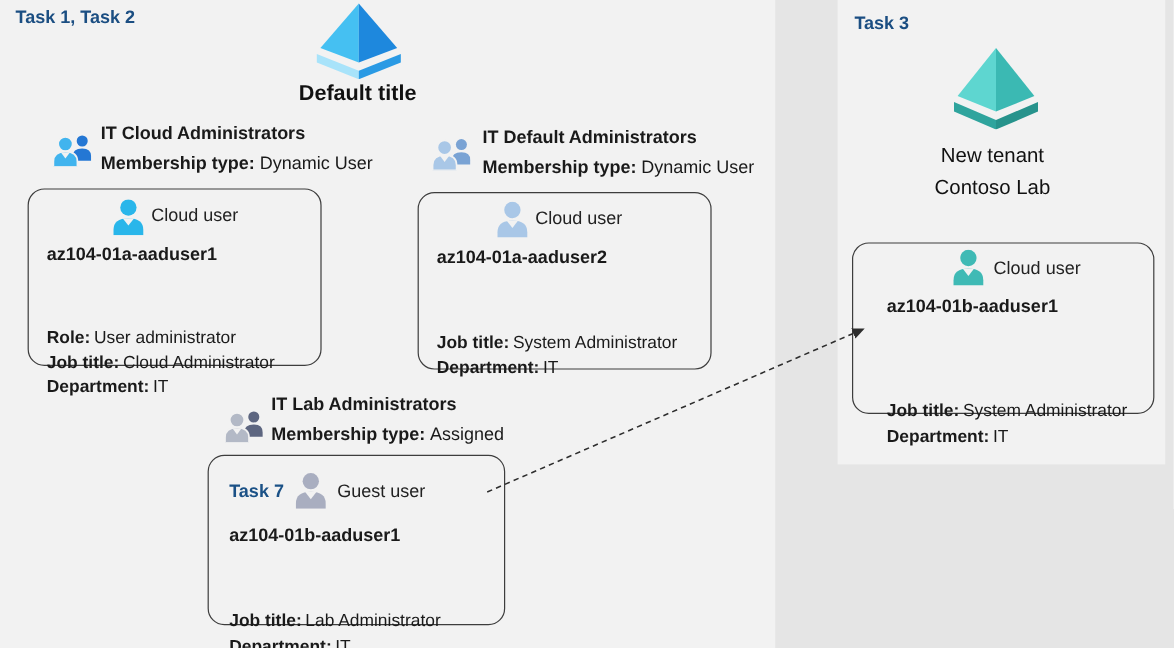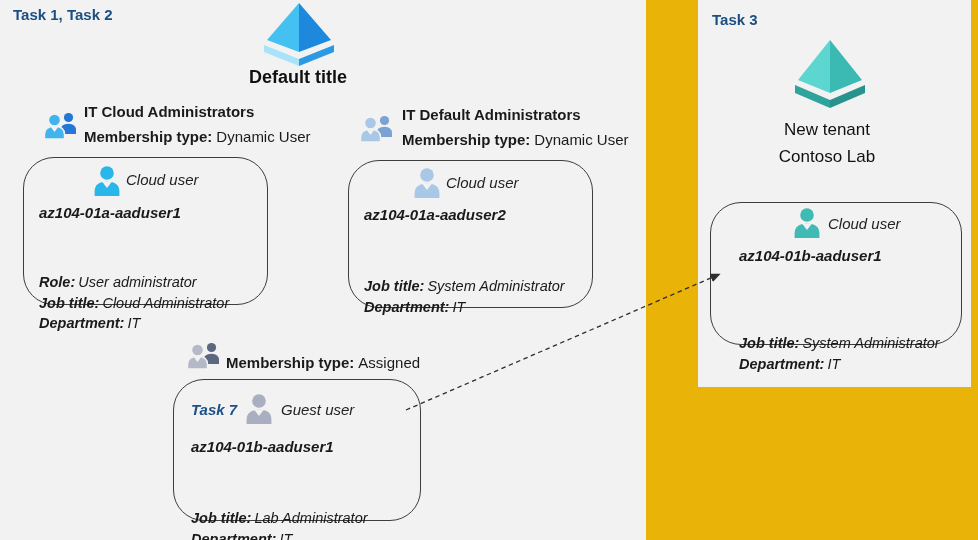--- a/index.html
+++ b/index.html
@@ -4,21 +4,21 @@
 <style>
   html,body { margin:0; padding:0; }
   body {
     font-family: "Liberation Sans", sans-serif;
     background:#ffffff;
     color:#1a1a1a;
   }
   .stage {
     position:relative;
     width:978px; height:540px;
-    background:#eab308;
+    background:#e5e5e5;
     overflow:hidden;
   }
   .panel {
     position:absolute;
     background:#f2f2f2;
   }
   .panel-left  { left:0;   top:0; width:646px; height:540px; }
   .panel-right { left:698px; top:0; width:273px; height:387px; }
 
   .abs { position:absolute; white-space:nowrap; }
@@ -44,24 +44,23 @@
     font-weight:bold;
     font-size:15px;
     color:#1a1a1a;
   }
   .membership { font-size:15px; }
   .membership .b { font-weight:bold; margin-right:4px; }
 
   .user-card {
     position:absolute;
     border:1.4px solid #3d3d3d;
-    border-radius:31px;
+    border-radius:14px;
     background:transparent;
     box-sizing:border-box;
-    font-style:italic;
   }
   .user-type { font-size:15px; color:#222; }
   .user-name { font-weight:bold; font-size:15px; }
   .rows { line-height:20.5px; font-size:14.5px;margin-top:32px; }
   .rows .row .b { font-weight:bold; margin-right:3px; }
   .card-task {
     font-weight:bold; font-size:15px; color:#1b5186;
   }
   svg { display:block; }
   .overlay {
@@ -162,20 +161,21 @@
 
   <div class="abs" style="left:187px; top:342px;">
     <svg width="32" height="27" viewBox="0 0 32 27">
       <circle cx="24.5" cy="5.5" r="4.6" fill="#5d6680"></circle>
       <path d="M16.5,22 V18.5 Q16.5,11.8 24.5,11.8 Q32,11.8 32,18.5 V22 Z" fill="#5d6680"></path>
       <circle cx="10.5" cy="8" r="6" fill="#b3b9c6" stroke="#f2f2f2" stroke-width="1.4"></circle>
       <path d="M0.5,27 V22.5 Q0.5,14.3 10.5,14.3 Q20.5,14.3 20.5,22.5 V27 Z" fill="#b3b9c6" stroke="#f2f2f2" stroke-width="1.4"></path>
       <polygon points="6.8,15 10.5,20 14.2,15" fill="#f2f2f2"></polygon>
     </svg>
   </div>
+  <div class="abs group-title" style="left:226px; top:329px;">IT Lab Administrators</div>
   <div class="abs membership" style="left:226px; top:354px;">
     <span class="b">Membership type:</span><span>Assigned</span>
   </div>
 
   <div class="user-card" style="left:173px; top:379px; width:248px; height:142px;">
     <div class="abs card-task" style="left:17px; top:21px;">Task 7</div>
     <div class="abs" style="left:72px; top:14px;">
       <svg width="26" height="30" viewBox="0 0 26 30">
         <circle cx="13" cy="7" r="6.8" fill="#a9aec0"></circle>
         <path d="M0.6,30 V25.5 Q0.6,15.8 13,15.8 Q25.4,15.8 25.4,25.5 V30 Z" fill="#a9aec0"></path>

